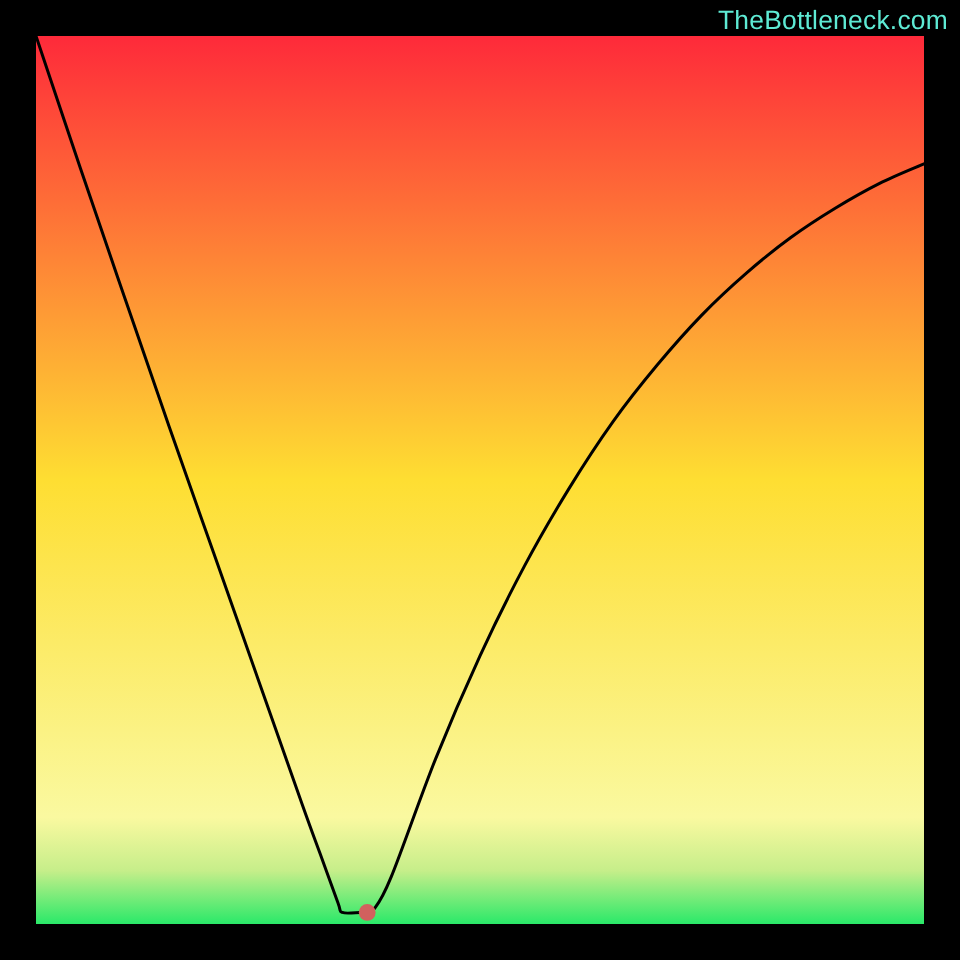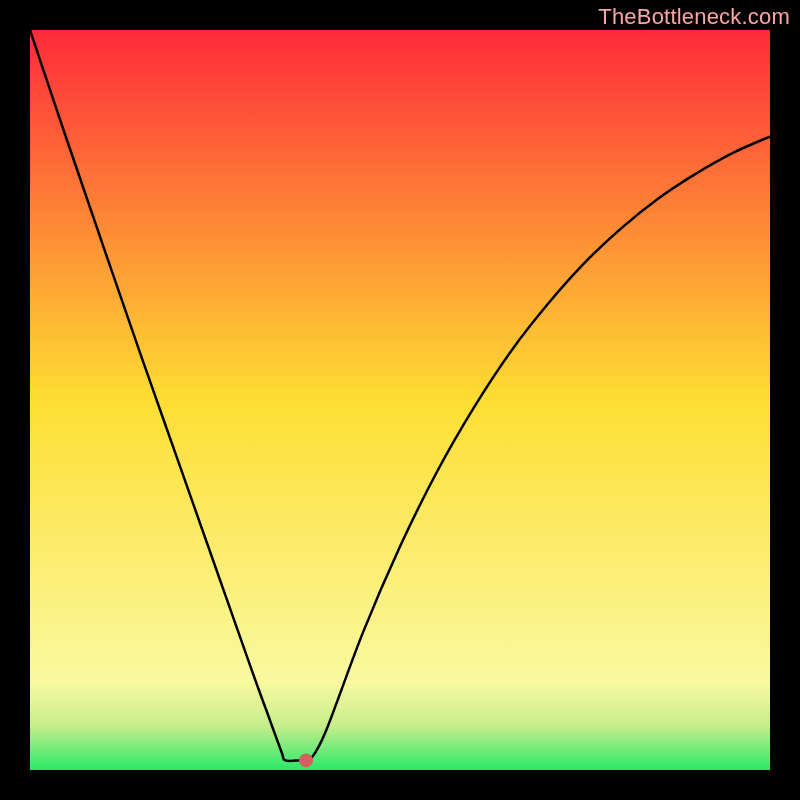--- a/index.html
+++ b/index.html
@@ -22,21 +22,21 @@
     left: 30px;
     top: 30px;
     width: 740px;
     height: 740px;
     overflow: hidden;
   }
   .watermark {
     position: absolute;
     top: 4px;
     right: 10px;
-    color: #fca5a5;
+    color: #5eead4;
     font-size: 22px;
     font-weight: 500;
     letter-spacing: 0.2px;
     user-select: none;
   }
   svg {
     display: block;
   }
 </style>
 </head>

